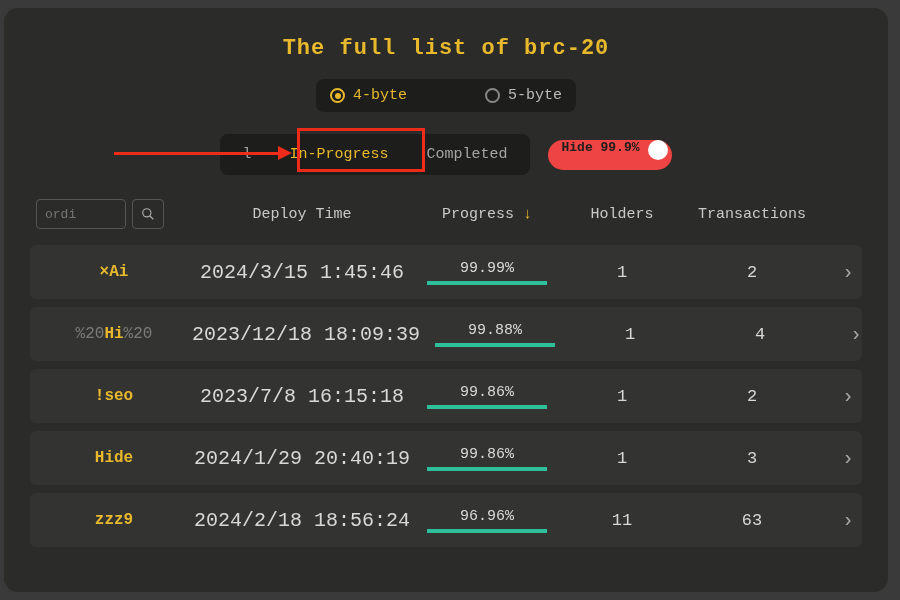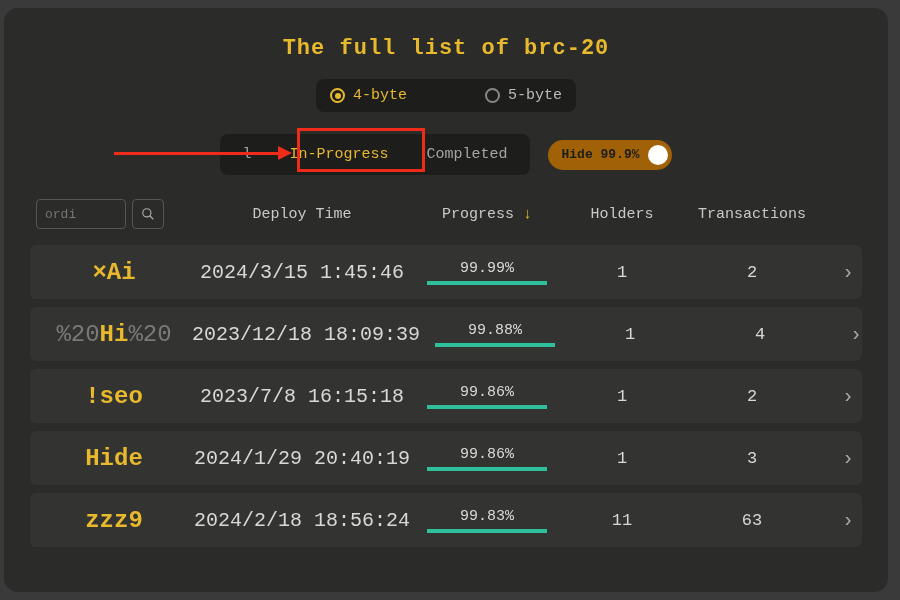--- a/index.html
+++ b/index.html
@@ -74,22 +74,22 @@
     pointer-events: none;
   }
   .arrow-line { position:absolute; left:0; top:6px; width:164px; height:3px; background:#ef2b1a; }
   .arrow-head {
     position:absolute; right:0; top:0;
     border-left: 14px solid #ef2b1a;
     border-top: 7px solid transparent;
     border-bottom: 7px solid transparent;
   }
   .hide-pill {
-    display: flex; align-items: center;
-    background: #a16207; color: #1d1d1c;
+    display: flex; 
+    background: #ef4444; color: #1d1d1c;
     border-radius: 18px; height: 30px;
     padding: 0 4px 0 14px; font-size: 13px; font-weight: bold;
     gap: 8px; cursor: pointer;
   }
   .hide-pill .knob { width: 20px; height: 20px; background:#fff; border-radius:50%; }
 
   .header-row {
     display: flex; align-items: center; color: #c9c9c9;
     font-size: 15px; padding: 0 6px 16px 6px;
   }
@@ -112,21 +112,21 @@
   .col-arrow  { flex: 0 0 40px; text-align:right; }
   .sort-ind { color:#e8b92d; }
 
   .rows { display:flex; flex-direction:column; gap:8px; }
   .row {
     display:flex; align-items:center;
     background:#333331; border-radius:6px;
     height:54px; padding:0 6px; cursor:pointer;
   }
   .tkcell { flex:0 0 156px; text-align:center; }
-  .tk { color:#e8b92d; font-size:24px; font-weight:bold; }
+  .tk { color:#e8b92d; font-size:16px; font-weight:bold; }
   .tk .dim { color:#7a7a78; font-weight:normal; }
   .dt { flex:0 0 220px; text-align:center; color:#d8d8d8; font-size:20px; white-space:nowrap; }
   .pgwrap { flex:0 0 150px; display:flex; flex-direction:column; align-items:center; gap:4px; }
   .pgtxt { color:#d8d8d8; font-size:15px; }
   .pgbar { width:120px; height:4px; background:#2fbf9a; }
   .hd { flex:0 0 120px; text-align:center; color:#d8d8d8; font-size:17px; }
   .tx { flex:0 0 140px; text-align:center; color:#d8d8d8; font-size:17px; }
   .chev { flex:0 0 40px; text-align:right; color:#aaa; font-size:20px; padding-right:8px; }
 </style>
 </head>
@@ -241,21 +241,21 @@
       <div class="tx">3</div>
       <div class="chev">›</div>
     </div>
 
     <div class="row">
       <div class="tkcell"><span class="tk">
         <span class="dim"></span><span>zzz9</span><span class="dim"></span>
       </span></div>
       <div class="dt">2024/2/18 18:56:24</div>
       <div class="pgwrap">
-        <span class="pgtxt">99.83%</span>
+        <span class="pgtxt">96.96%</span>
         <div class="pgbar"></div>
       </div>
       <div class="hd">11</div>
       <div class="tx">63</div>
       <div class="chev">›</div>
     </div>
   </div>
 
 </div>
 

